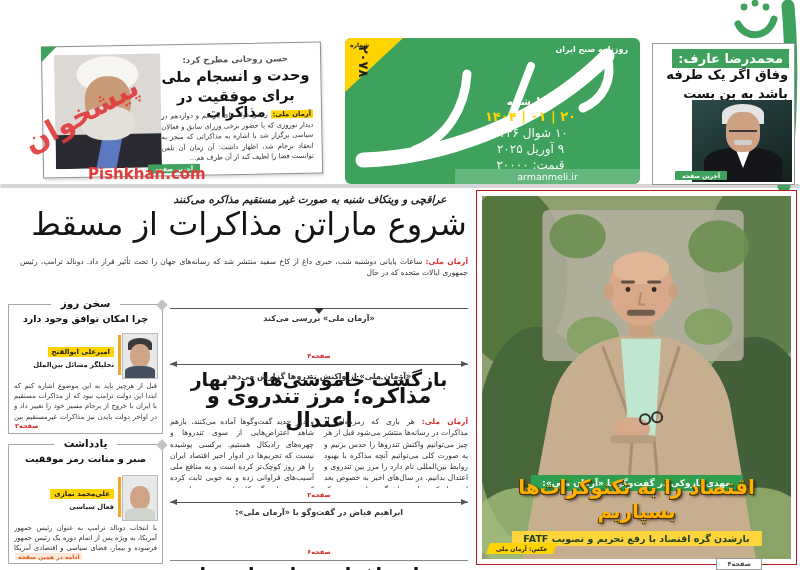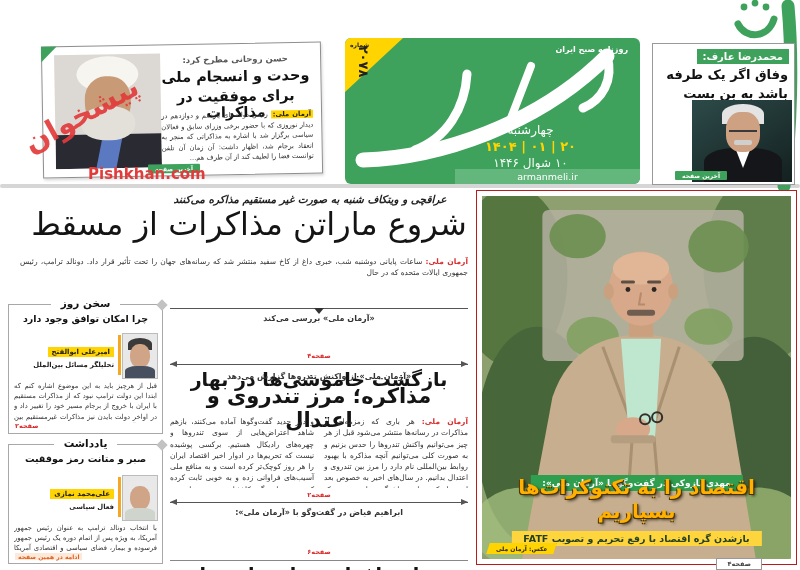--- a/index.html
+++ b/index.html
@@ -33,30 +33,30 @@
   .wm-diag{left:26px;top:128px;color:#e23b3b;font-size:29px;font-weight:900;transform:rotate(-29deg);
     transform-origin:left center;z-index:6;opacity:.92;letter-spacing:1px;}
   .wm-site{left:88px;top:165px;color:#e23b3b;font-size:15px;font-weight:bold;z-index:6;direction:ltr;}
   
   .masthead{left:345px;top:38px;width:295px;height:146px;background:#3fa25c;border-radius:6px;z-index:1;overflow:hidden;}
   .issue-wedge{left:0;top:0;width:58px;height:54px;background:#ffd400;clip-path:polygon(0 0,100% 0,0 100%);}
   .issue-label{left:5px;top:3px;font-size:6px;color:#222;font-weight:bold;}
   .issue-num{left:3px;top:16px;font-size:13px;color:#222;font-weight:900;transform:rotate(90deg);transform-origin:center;}
   .tagline{right:12px;top:7px;font-size:8px;color:#fff;font-weight:bold;letter-spacing:1px;}
   .date-block{right:62px;top:58px;width:95px;text-align:center;color:#fff;}
-  .d-weekday{font-size:12px;font-weight:400;margin-top:27px;}
+  .d-weekday{font-size:10px;font-weight:700;}
   .d-fa{font-size:13px;color:#ffd400;font-weight:bold;margin-top:2px;}
   .d-sm{font-size:12px;margin-top:2px;opacity:.95;}
   .site-strip{right:0;bottom:0;width:185px;height:15px;background:#63b67c;color:#fff;font-size:9.5px;
     text-align:center;line-height:15px;direction:ltr;border-radius:0 0 6px 0;}
   
   .melli-svg{left:642px;top:0;width:158px;height:190px;z-index:0;}
   
   .aref-card{left:652px;top:43px;width:141px;height:140px;background:#fff;border:1px solid #999;z-index:3;}
-  .a-label{right:5px;top:5px;background:#3fa25c;color:#fff;font-size:10px;font-weight:bold;padding:2px 6px;}
+  .a-label{right:5px;top:5px;background:#3fa25c;color:#fff;font-size:13px;font-weight:bold;padding:2px 6px;}
   .a-line{right:6px;width:128px;font-size:13px;font-weight:900;color:#111;text-align:right;}
   .a-l1{top:23px;} .a-l2{top:42px;} .a-l3{top:61px;}
   .a-photo{right:2px;bottom:2px;width:100px;height:82px;background:linear-gradient(150deg,#2c4a49,#13201f);overflow:hidden;}
   .a-hair{position:absolute;left:30px;top:4px;width:42px;height:20px;background:#e4e4e4;border-radius:50% 50% 0 0;}
   .a-face{position:absolute;left:34px;top:12px;width:34px;height:40px;background:#cfa183;border-radius:42%;}
   .a-glasses{position:absolute;left:37px;top:24px;width:28px;height:6px;border-bottom:2px solid #3a3a3a;}
   .a-stache{position:absolute;left:42px;top:40px;width:18px;height:5px;background:#cfcfcf;border-radius:2px;}
   .a-suit{position:absolute;left:12px;top:48px;width:78px;height:34px;background:#15161a;border-radius:40% 40% 0 0;}
   .a-shirt{position:absolute;left:44px;top:50px;width:14px;height:18px;background:#fff;clip-path:polygon(0 0,100% 0,50% 100%);}
   .a-tag{left:22px;bottom:4px;}

